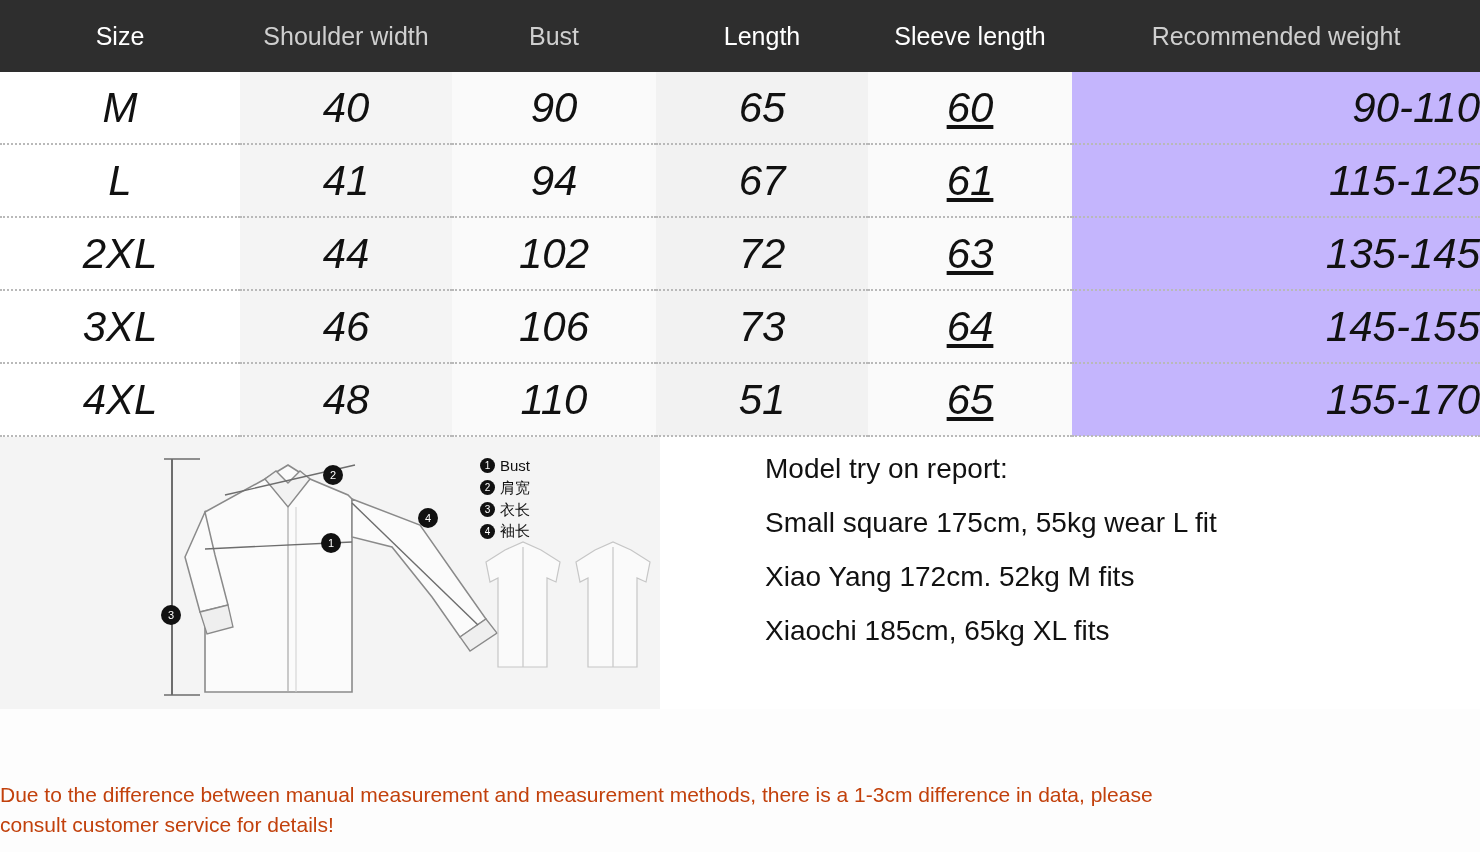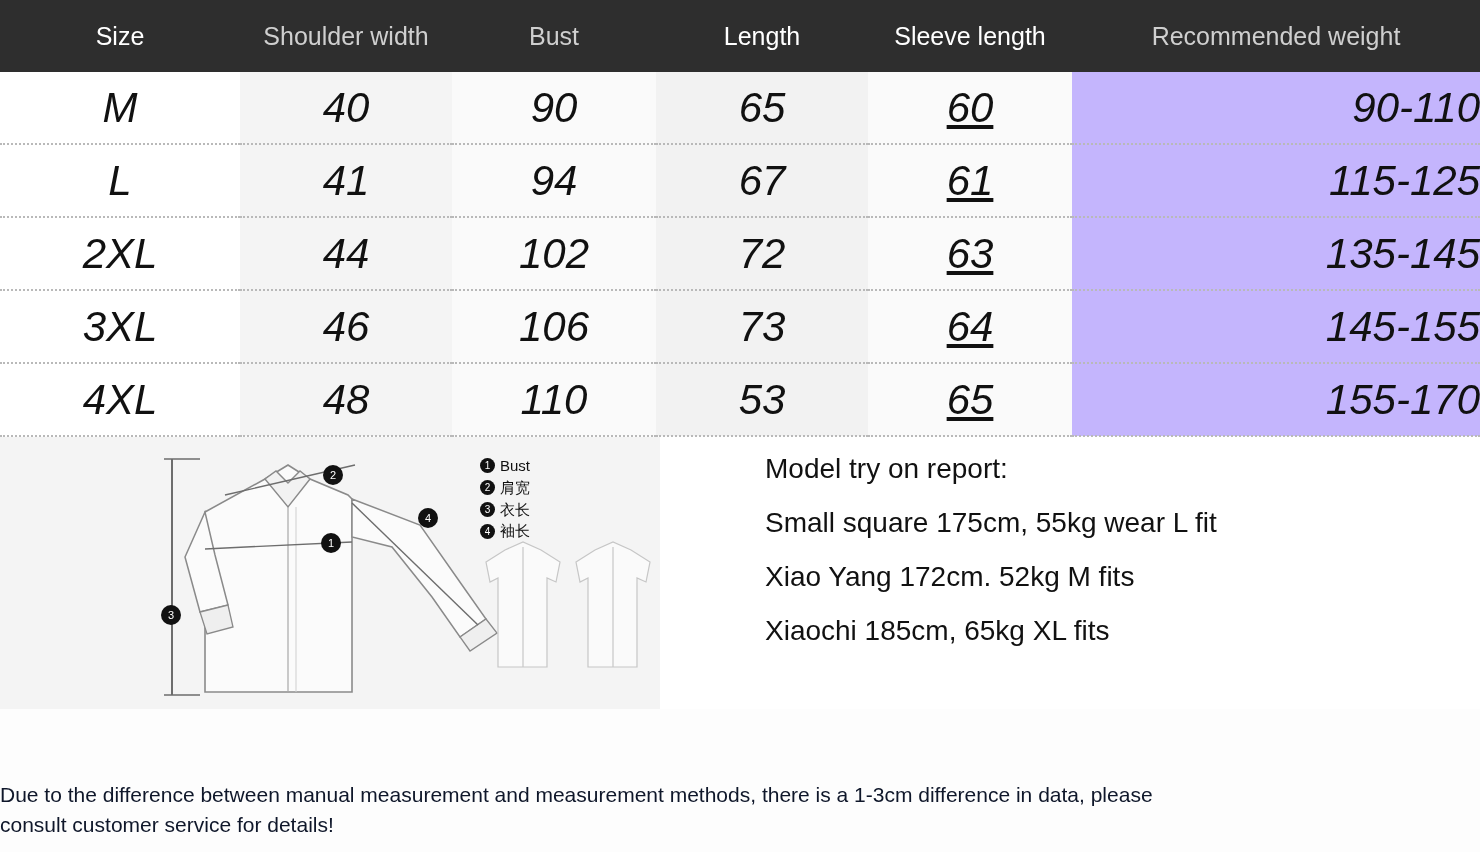--- a/index.html
+++ b/index.html
@@ -128,21 +128,21 @@
   }
 
   
   .footer-note {
     position: absolute;
     left: 0;
     bottom: 0;
     width: 1480px;
     height: 80px;
     background: transparent;
-    color: #0f172a;
+    color: #c2410c;
     font-size: 21px;
     line-height: 1.45;
     padding: 8px 30px 0 0;
     box-sizing: border-box;
   }
   .footer-note .fl { display: block; }
 
   svg { display: block; }
 </style>
 </head>
@@ -199,21 +199,21 @@
         <td>46</td>
         <td>106</td>
         <td>73</td>
         <td>64</td>
         <td>145-155</td>
       </tr>
       <tr>
         <td>4XL</td>
         <td>48</td>
         <td>110</td>
-        <td>53</td>
+        <td>51</td>
         <td>65</td>
         <td>155-170</td>
       </tr>
     </tbody>
   </table>
 
   <div class="lower">
 
     <div class="diagram-pane">
       <svg width="660" height="272" viewBox="0 0 660 272">

